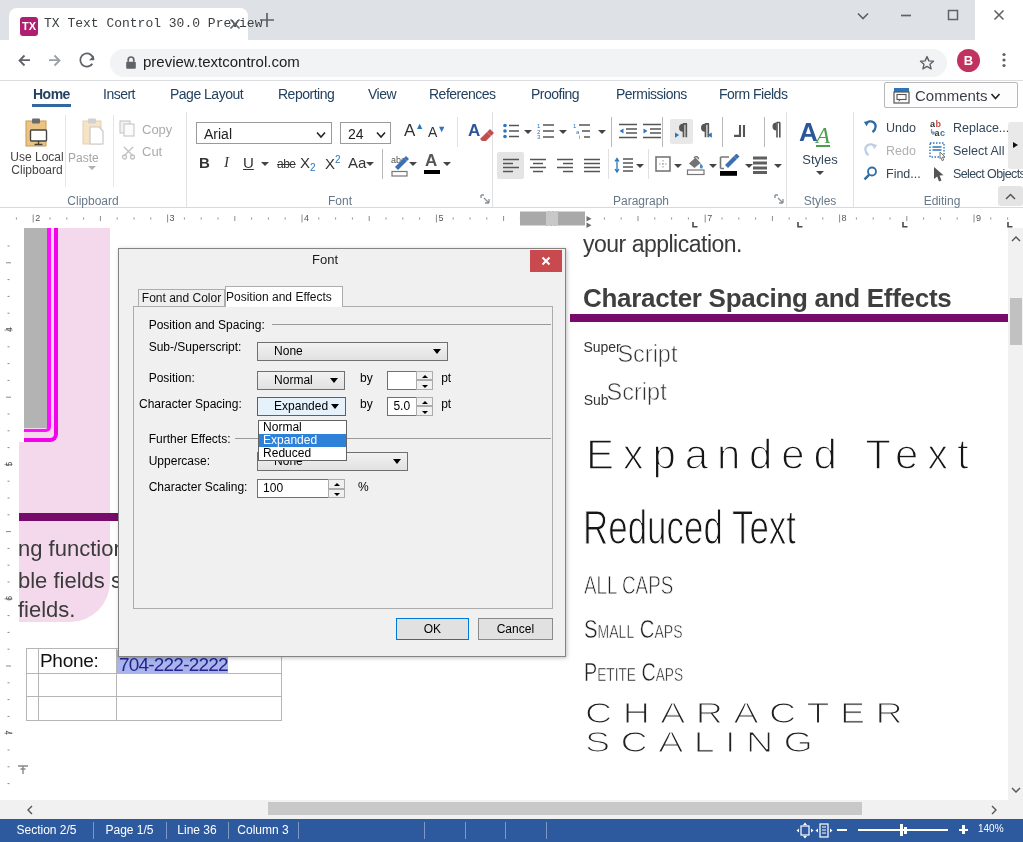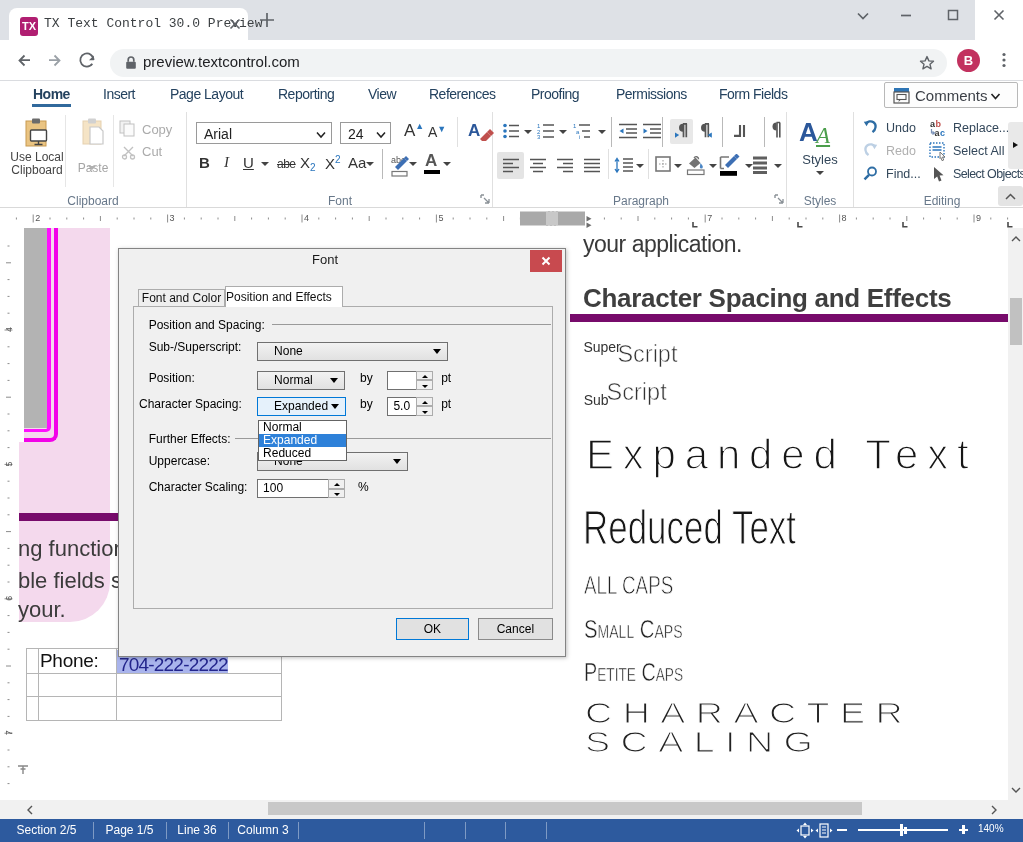--- a/index.html
+++ b/index.html
@@ -128,21 +128,21 @@
     <rect x="8.5" y="12" width="16" height="11" rx="1" fill="#fff" stroke="#444" stroke-width="1.4"></rect>
     <path d="M16.5 23 v3 M12.5 26.5 h8" stroke="#444" stroke-width="1.4" fill="none"></path>
   </svg>
   <div class="abs" style="left:2px;top:70px;width:70px;font-size:12px;color:#444;text-align:center;line-height:12.5px;">Use Local<br>Clipboard</div>
   <div class="abs" style="left:65px;top:34px;width:1px;height:72px;background:#e6e6e6;"></div>
   <svg class="abs" style="left:80px;top:37px;" width="27" height="29" viewBox="0 0 27 29" opacity="0.45">
     <rect x="3" y="3" width="18" height="23" fill="#eac482" stroke="#c89a50" stroke-width="1"></rect>
     <rect x="8" y="0.5" width="8" height="5" rx="1" fill="#9a9a9a"></rect>
     <path d="M10 9 h9 l4 4 v13 h-13 z" fill="#fff" stroke="#888" stroke-width="1.2"></path>
   </svg>
-  <div class="abs" style="left:68px;top:70px;width:50px;font-size:12px;color:#a5a5a5;text-align:center;margin-top:10px;">Paste</div>
+  <div class="abs" style="left:68px;top:70px;width:50px;font-size:12px;color:#a5a5a5;">Paste</div>
   <div class="abs" style="left:88px;top:85px;width:0;height:0;border-left:4px solid transparent;border-right:4px solid transparent;border-top:4px solid #b0b0b0;"></div>
   <div class="abs" style="left:113px;top:34px;width:1px;height:72px;background:#e6e6e6;"></div>
   <svg class="abs" style="left:119px;top:39px;" width="19" height="17" viewBox="0 0 19 17" opacity="0.55">
       <rect x="1" y="1" width="10" height="12" fill="#e8e8e8" stroke="#909090"></rect>
       <rect x="5" y="4" width="10" height="12" fill="#f8f8f8" stroke="#909090"></rect>
     </svg>
   <div class="abs" style="left:142px;top:41px;font-size:13px;color:#ababab;">Copy</div>
   <svg class="abs" style="left:121px;top:64px;" width="17" height="15" viewBox="0 0 17 15" opacity="0.55">
       <path d="M3 2 L12 11 M12 2 L3 11" stroke="#909090" stroke-width="1.4"></path>
       <circle cx="3.5" cy="12" r="2" fill="none" stroke="#909090" stroke-width="1.3"></circle>
@@ -419,21 +419,21 @@
   </div>
 
   <div class="abs" style="left:19px;top:0;width:91px;height:394px;background:#f4d9ed;border-bottom-right-radius:40px;"></div>
   <div class="abs" style="left:16px;top:0;width:8px;height:214px;background:#fff;"></div>
   <div class="abs" style="left:24px;top:0;width:23px;height:200px;background:#b3b3b3;"></div>
   <div class="abs" style="left:24px;top:0;width:33.5px;height:213.5px;border-right:4.5px solid #f203e8;border-bottom:4.5px solid #f203e8;border-bottom-right-radius:8px;"></div>
   <div class="abs" style="left:24px;top:0;width:26.5px;height:203.5px;border-right:4px solid #ff0fff;border-bottom:3.5px solid #ff0fff;border-bottom-right-radius:5px;"></div>
   <div class="abs" style="left:19px;top:285px;width:99px;height:7.5px;background:#770b6b;"></div>
   <div class="abs" style="left:18px;top:308.1px;font-size:22px;color:#3b3b3b;white-space:nowrap;">ng functionality</div>
   <div class="abs" style="left:18px;top:339.6px;font-size:22px;color:#3b3b3b;white-space:nowrap;">ble fields such</div>
-  <div class="abs" style="left:18px;top:369.1px;font-size:22px;color:#3b3b3b;white-space:nowrap;">your.</div>
+  <div class="abs" style="left:18px;top:369.1px;font-size:22px;color:#3b3b3b;white-space:nowrap;">fields.</div>
 
   <div class="abs" style="left:116.5px;top:421.5px;width:111px;height:24px;background:#a9b4ec;"></div>
   <div class="abs" style="left:25.5px;top:419.5px;width:256px;height:1px;background:#b5b5b5;"></div>
   <div class="abs" style="left:25.5px;top:444.5px;width:256px;height:1px;background:#b5b5b5;"></div>
   <div class="abs" style="left:25.5px;top:467.5px;width:256px;height:1px;background:#b5b5b5;"></div>
   <div class="abs" style="left:25.5px;top:491.5px;width:256px;height:1px;background:#b5b5b5;"></div>
   <div class="abs" style="left:25.5px;top:419.5px;width:1px;height:73px;background:#b5b5b5;"></div>
   <div class="abs" style="left:37.5px;top:419.5px;width:1px;height:73px;background:#b5b5b5;"></div>
   <div class="abs" style="left:115.5px;top:419.5px;width:1px;height:73px;background:#b5b5b5;"></div>
   <div class="abs" style="left:281px;top:419.5px;width:1px;height:73px;background:#b5b5b5;"></div>

